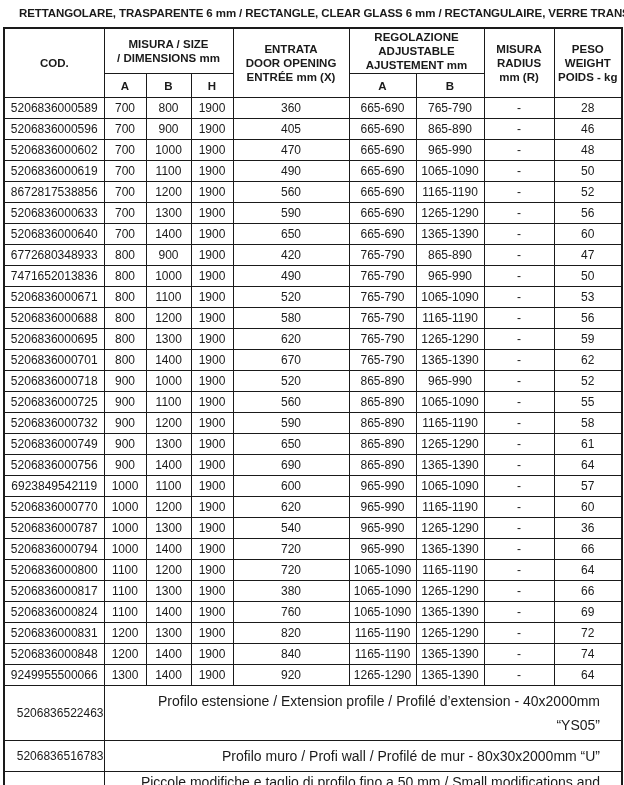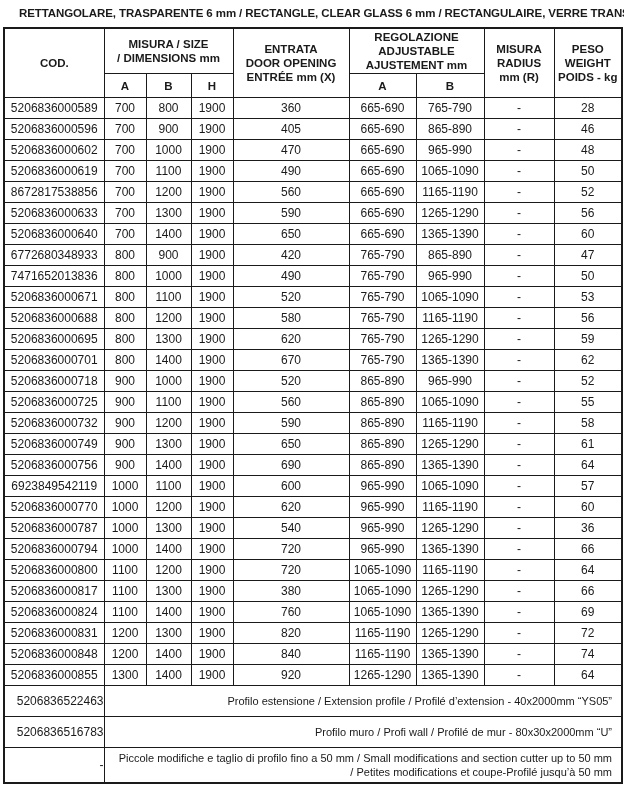--- a/index.html
+++ b/index.html
@@ -45,22 +45,22 @@
   .spec tbody td {
     font-size: 12px;
     height: 20px;
     line-height: 20px;
     padding: 0;
     white-space: nowrap;
   }
   .spec tbody tr.footer-row td { height: 24px; line-height: 24px; text-align: right; }
   .spec tbody td.desc-cell {
     text-align: left;
-    padding: 3px 9px;
-    font-size: 11px;
+    padding: 3px 21px;
+    font-size: 14px;
     line-height: 14px;
     white-space: normal;
   }
   .spec tbody tr.footer-row-tall td { height: auto; line-height: 14px; }
 </style>
 </head>
 <body>
 
 <div class="title">RETTANGOLARE, TRASPARENTE 6 mm / RECTANGLE, CLEAR GLASS 6 mm / RECTANGULAIRE, VERRE TRANSPARENT 6 mm</div>
 
@@ -394,21 +394,21 @@
         <td>1200</td>
         <td>1400</td>
         <td>1900</td>
         <td>840</td>
         <td>1165-1190</td>
         <td>1365-1390</td>
         <td>-</td>
         <td>74</td>
       </tr>
       <tr>
-        <td>5206836000855</td>
+        <td>9249955500066</td>
         <td>1300</td>
         <td>1400</td>
         <td>1900</td>
         <td>920</td>
         <td>1265-1290</td>
         <td>1365-1390</td>
         <td>-</td>
         <td>64</td>
       </tr>
       <tr class="footer-row">

